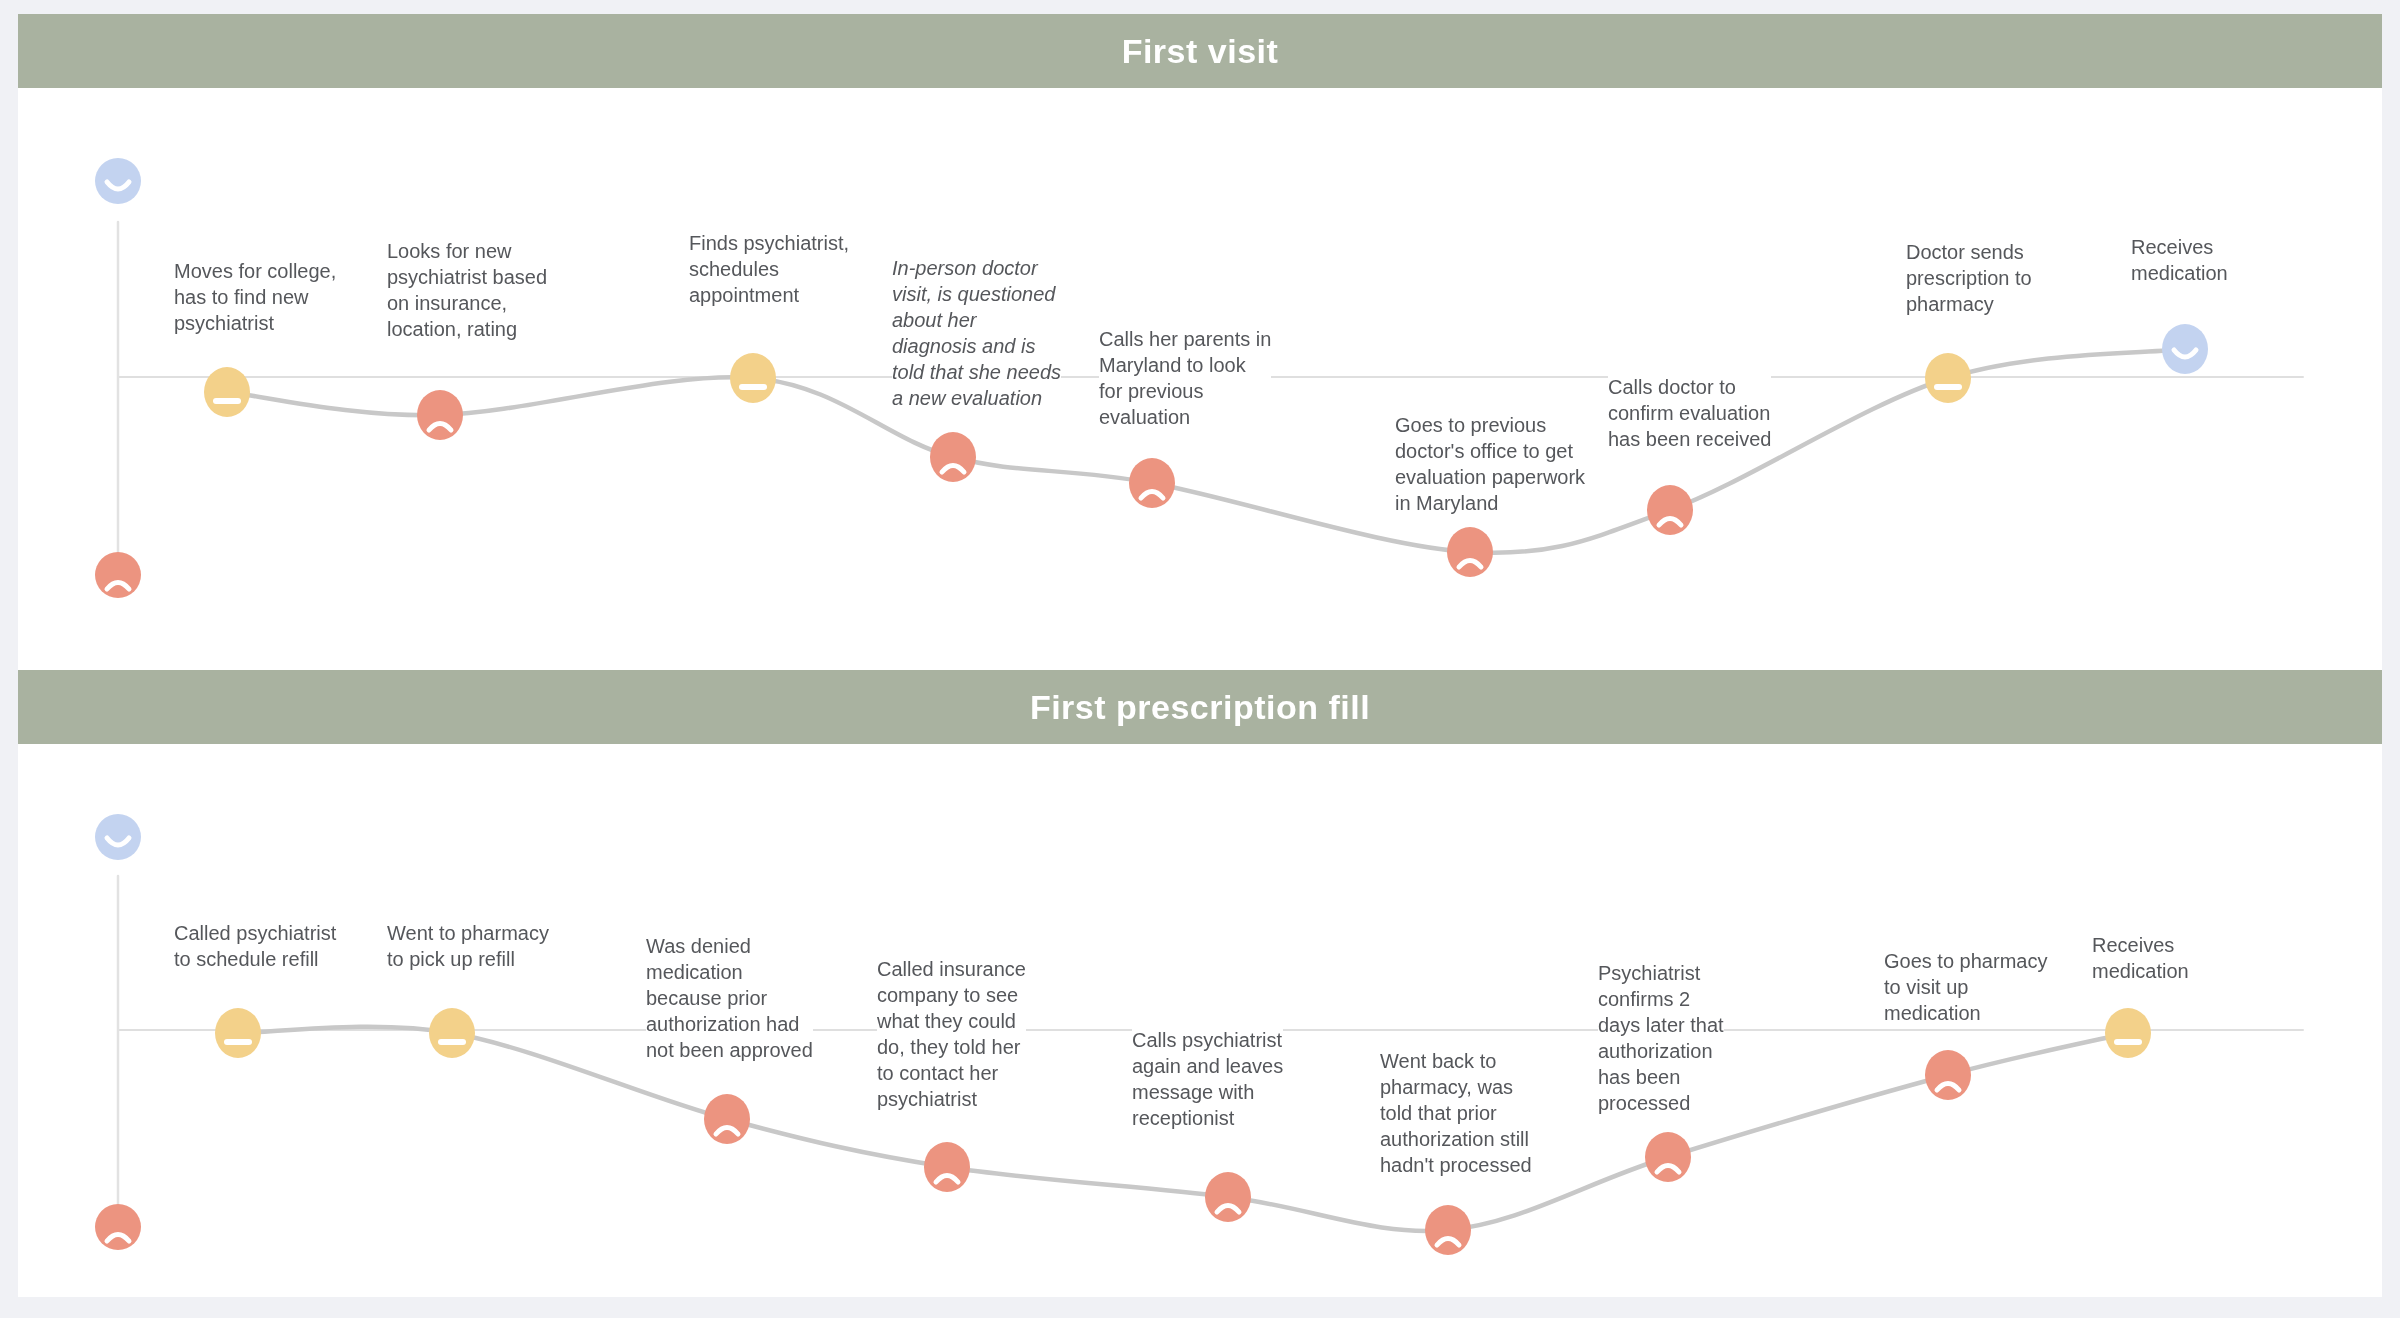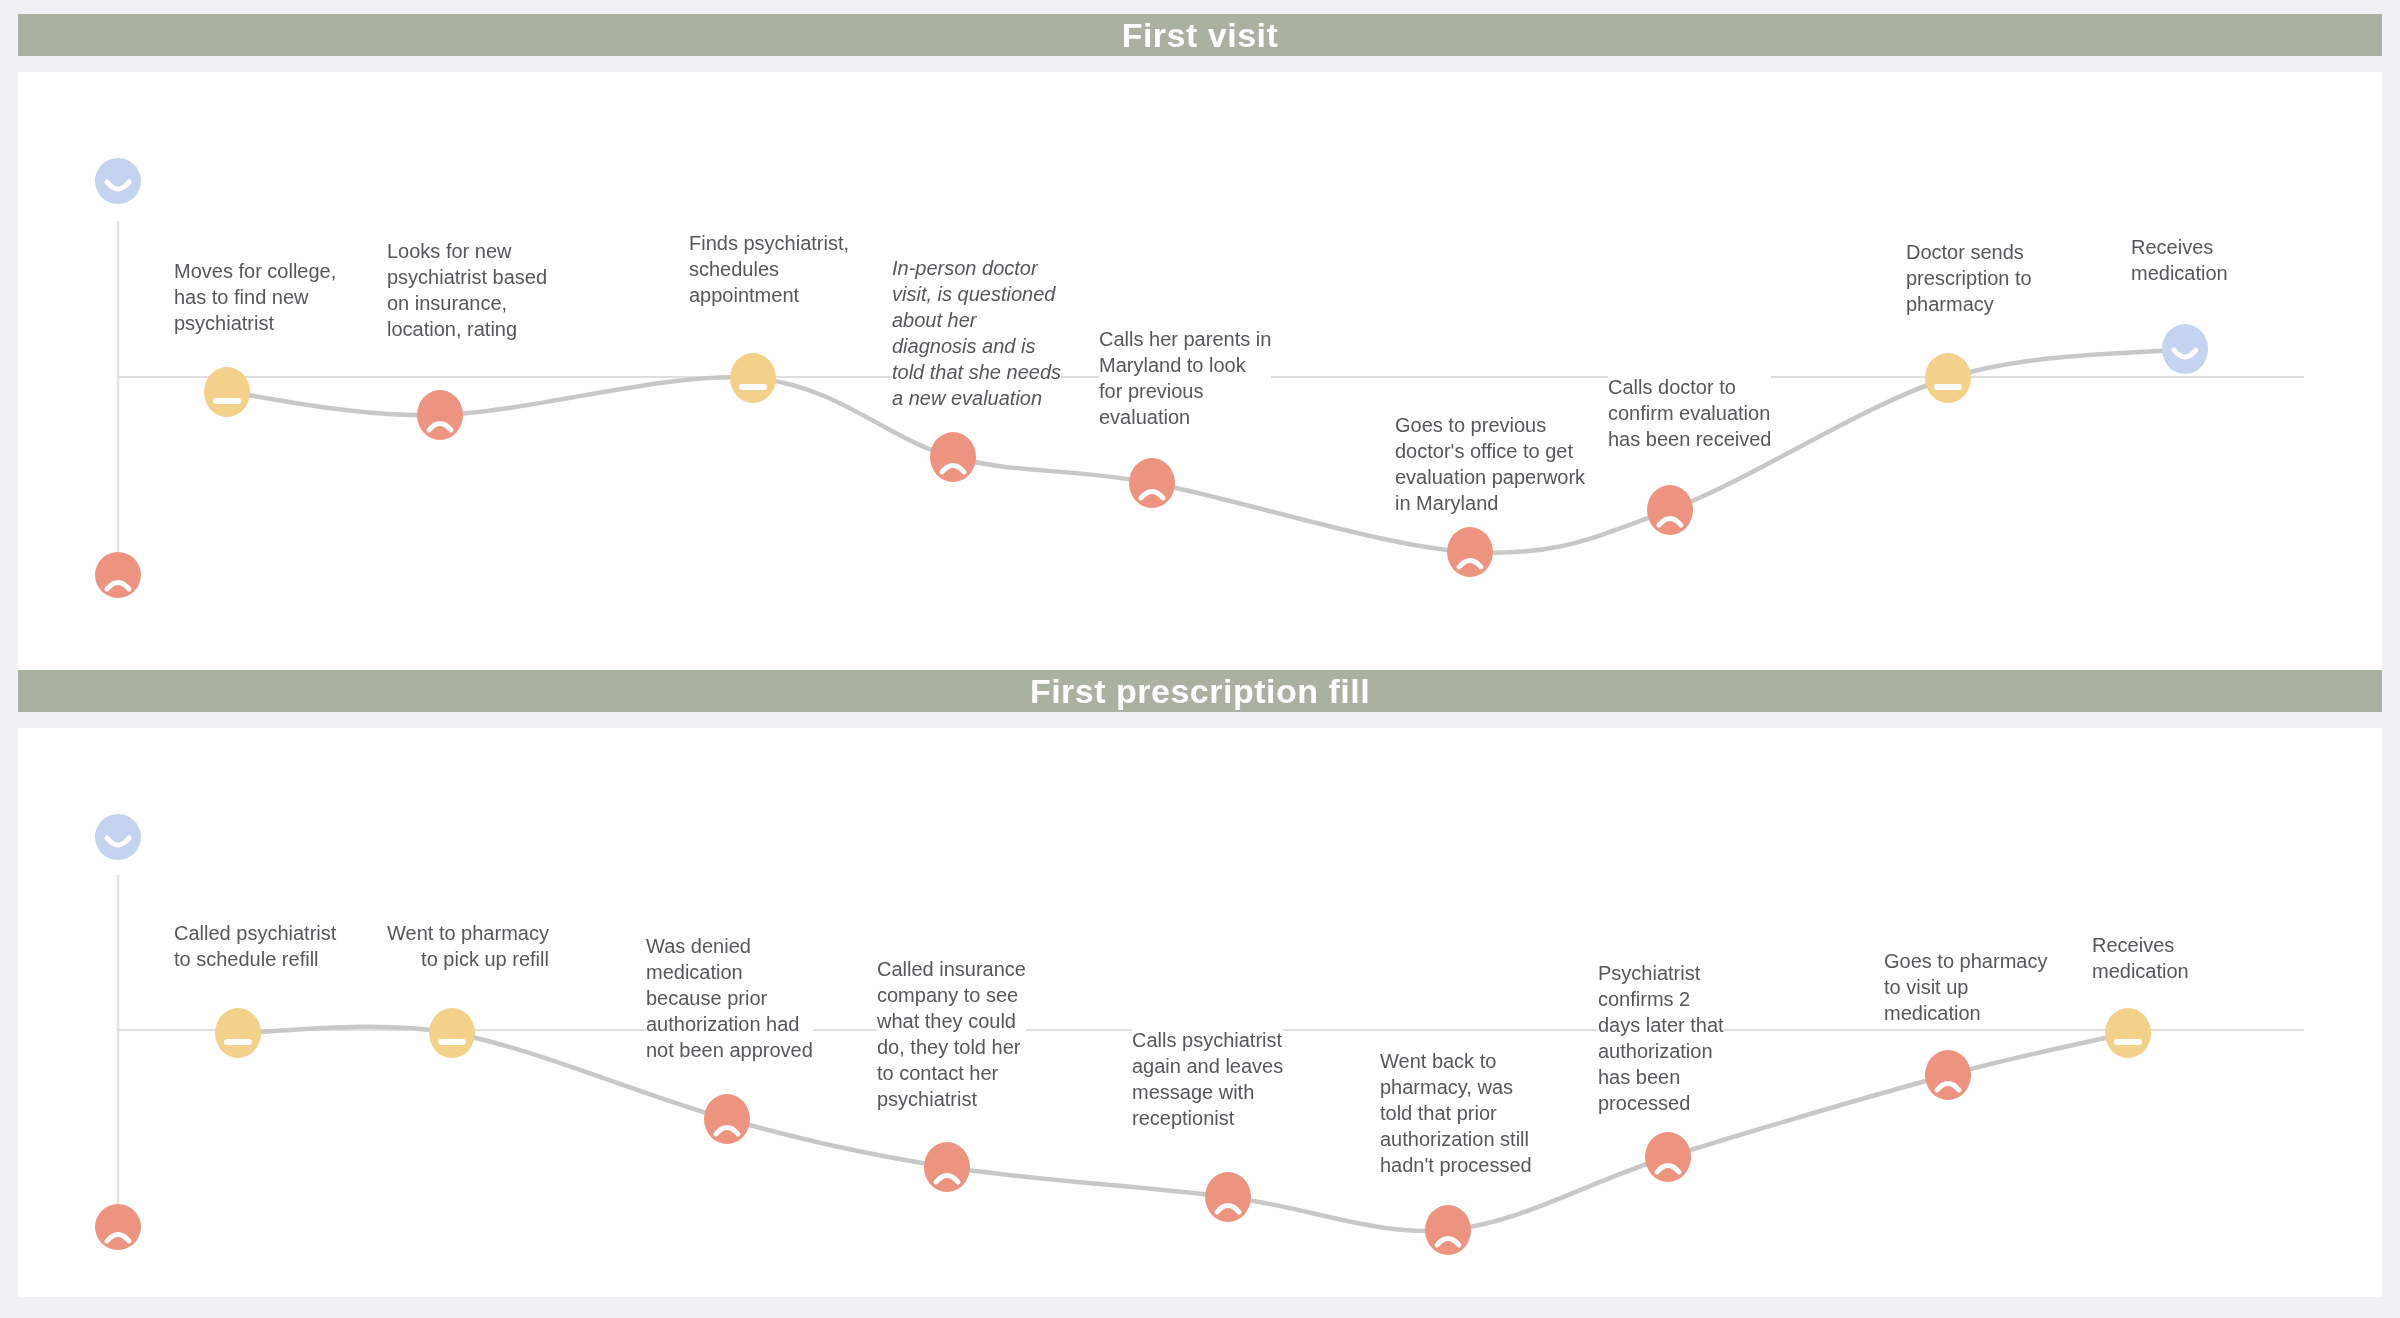--- a/index.html
+++ b/index.html
@@ -3,21 +3,21 @@
 <meta charset="utf-8">
 <style>
   html,body{margin:0;padding:0;}
   body{
     width:2400px;height:1318px;
     position:relative;overflow:hidden;
     background:var(--page-bg,#f0f1f5);
     font-family:"Liberation Sans",sans-serif;
   }
   .band{
-    position:absolute;left:18px;width:2364px;height:42px;
+    position:absolute;left:18px;width:2364px;height:74px;
     background:var(--header-bg,#a9b2a0);
     display:flex;align-items:center;justify-content:center;
     z-index:1;
   }
   .band .band-title{
     color:var(--header-text,#ffffff);
     font-size:34px;font-weight:bold;letter-spacing:0.5px;
   }
   #header-0{top:14px;}
   #header-1{top:670px;}
@@ -137,21 +137,21 @@
       <div class="face" style="left: 95px; top: 158px;"><svg width="46" height="46" viewBox="0 0 46 46">
           <ellipse cx="23" cy="23" rx="23" ry="23" fill="#c3d3f0"></ellipse>
           <path d="M12 24 Q23 38 34 24" fill="none" stroke="#ffffff" stroke-width="5" stroke-linecap="round"></path>
         </svg></div>
       <div class="face" style="left: 95px; top: 552px;"><svg width="46" height="46" viewBox="0 0 46 46">
           <ellipse cx="23" cy="23" rx="23" ry="23" fill="#ec9480"></ellipse>
           <path d="M12 37 Q23 24 34 37" fill="none" stroke="#ffffff" stroke-width="5" stroke-linecap="round"></path>
         </svg></div>
       <div class="label" style="left: 174px; top: 920px;">Called psychiatrist
 to schedule refill</div>
-      <div class="label" style="left: 387px; top: 920px; text-align: right;">Went to pharmacy
+      <div class="label" style="left: 387px; top: 920px;">Went to pharmacy
 to pick up refill</div>
       <div class="label" style="left: 646px; top: 933px;">Was denied
 medication
 because prior
 authorization had
 not been approved</div>
       <div class="label" style="left: 877px; top: 956px;">Called insurance
 company to see
 what they could
 do, they told her

